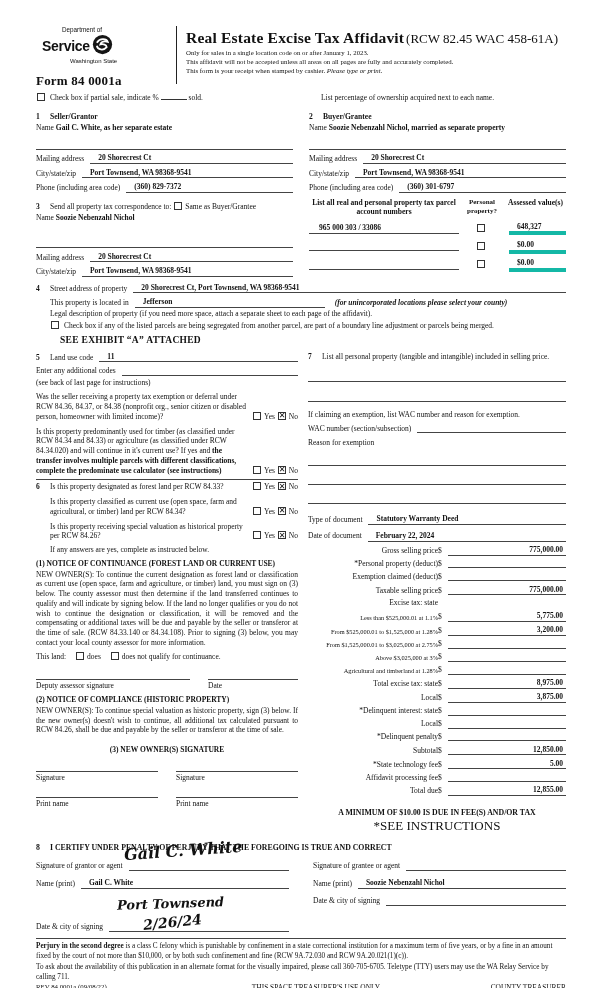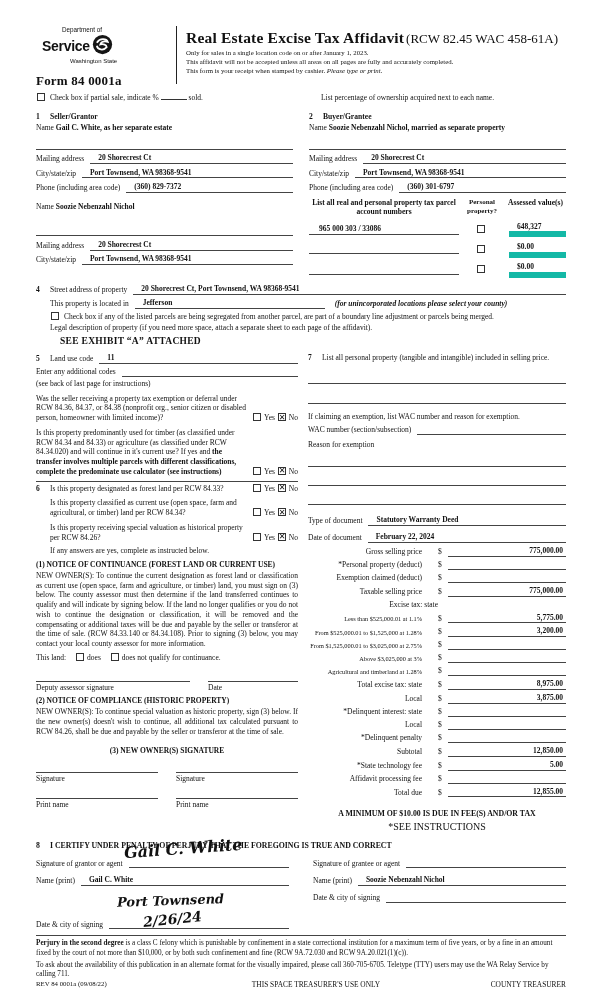--- a/index.html
+++ b/index.html
@@ -39,46 +39,46 @@
   .partial-row { display:flex; margin-top:3px; }
   .partial-left { width:285px; flex:none; }
   .pct-line { display:inline-block; width:26px; border-bottom:1px solid #333; }
   .two-col { display:grid; grid-template-columns:1fr 1fr; column-gap:16px; margin-top:10px; }
   
   .parcel-head { display:flex; font-weight:bold; text-align:center; margin-top:5px; }
   .ph1 { width:150px; } .ph2 { width:46px; font-size:7px; } .ph3 { flex:1; }
   .parcel-row { display:flex; align-items:center; margin-top:4.5px; }
   .pr-num { width:150px; border-bottom:1px solid #444; font-weight:bold; padding-left:10px; min-height:9px; }
   .pr-cb { width:46px; text-align:center; }
-  .pr-val { flex:1; border-bottom:6px solid #14b8a6; font-weight:bold; padding-left:8px; min-height:9px; margin-left:4px; }
+  .pr-val { flex:1; border-bottom:4px solid #14b8a6; font-weight:bold; padding-left:8px; min-height:9px; margin-left:4px; }
   
   .sec4 { margin-top:6px; }
   .located-note { font-weight:bold; font-style:italic; padding-left:10px; }
   .exhibit { font-weight:bold; font-size:9.5px; margin:3px 0 0 24px; letter-spacing:0.3px; }
   
   .mid-grid { display:grid; grid-template-columns:262px 1fr; column-gap:10px; margin-top:5px; }
   .q { display:flex; margin-top:5px; }
   .q-text { flex:1; padding-right:4px; }
   .yn { flex:none; white-space:nowrap; align-self:flex-end; }
   .ruleline { border-top:1.2px solid #444; margin-top:4px; }
   .small-note { margin-top:2px; }
   .notice-title { font-weight:bold; margin-top:4px; }
   .notice-body { text-align:justify; margin-top:1px; }
   .sig3 { font-weight:bold; text-align:center; margin-top:10px; }
   .dualsig { display:flex; column-gap:18px; margin-top:16px; }
   .dualsig > div { flex:1; border-top:1px solid #444; padding-top:1px; }
   
   .money { display:flex; align-items:flex-end; margin-top:3.2px; }
-  .m-label { flex:1; text-align:right; padding-right:16px; white-space:nowrap; }
+  .m-label { flex:1; text-align:right; padding-right:0; white-space:nowrap; }
   .m-label.sm { font-size:6.3px; }
   .m-d { flex:none; width:10px; }
   .m-val { flex:none; width:118px; border-bottom:1px solid #444; text-align:right; font-weight:bold; padding-right:3px; min-height:9px; }
   .excise-hdr { text-align:right; padding-right:128px; margin-top:3px; }
   .min-note { font-weight:bold; text-align:center; margin-top:12px; font-size:7.8px; }
-  .see-instr { text-align:center; font-size:10px; }
+  .see-instr { text-align:center; font-size:13px; }
   
   .sec8 { margin-top:8px; }
   .sec8-grid { display:grid; grid-template-columns:1fr 1fr; column-gap:24px; position:relative; }
   .script { font-family:"DejaVu Serif",serif; font-style:italic; font-weight:bold; }
   .sig-overlay { position:absolute; left:88px; top:-12px; font-size:16px; transform:rotate(-4deg); white-space:nowrap; }
   .city-script { font-size:13px; transform:rotate(-2deg); display:inline-block; }
   .date-script { font-size:14px; transform:rotate(-6deg); display:inline-block; margin-left:26px; }
   .perjury { border-top:1px solid #444; margin-top:6px; padding-top:3px; text-align:left; font-size:7.2px; line-height:1.35; }
   
   .footer { margin-top:auto; }
@@ -141,20 +141,22 @@
       <div class="frow">
           <span class="flabel">City/state/zip</span>
           <span class="fval">Port Townsend, WA 98368-9541</span>
         </div>
       <div class="frow">
           <span class="flabel">Phone (including area code)</span>
           <span class="fval">(360) 829-7372</span>
         </div>
 
       <div style="margin-top:9px;">
+        <div><span class="secnum">3</span><span>Send all property tax correspondence to:</span>
+          <span class="cb"></span><span>Same as Buyer/Grantee</span></div>
         <div style="margin-top:2px;"><span>Name</span> <b>Soozie Nebenzahl Nichol</b></div>
         <div class="uline" style="margin-top:16px;"></div>
         <div class="frow">
             <span class="flabel">Mailing address</span>
             <span class="fval">20 Shorecrest Ct</span>
           </div>
         <div class="frow">
             <span class="flabel">City/state/zip</span>
             <span class="fval">Port Townsend, WA 98368-9541</span>
           </div>
@@ -206,25 +208,25 @@
   <div class="sec4">
     <div class="frow" style="margin-top:0;">
       <span class="flabel"><span class="secnum">4</span><span>Street address of property</span></span>
       <span class="fval">20 Shorecrest Ct, Port Townsend, WA  98368-9541</span>
     </div>
     <div class="frow">
       <span class="flabel" style="padding-left:14px;">This property is located in</span>
       <span class="fval" style="flex:none; width:190px;">Jefferson</span>
       <span class="located-note">(for unincorporated locations please select your county)</span>
     </div>
+    <div style="margin-top:1px; padding-left:14px;">Legal description of property (if you need more space, attach a separate sheet to each page of the affidavit).</div>
     <div style="margin-top:3px; padding-left:14px;">
       <span class="cb"></span>
       <span>Check box if any of the listed parcels are being segregated from another parcel, are part of a boundary line adjustment or parcels being merged.</span>
     </div>
-    <div style="margin-top:1px; padding-left:14px;">Legal description of property (if you need more space, attach a separate sheet to each page of the affidavit).</div>
     <div class="exhibit">SEE EXHIBIT “A” ATTACHED</div>
   </div>
 
   <div class="mid-grid">
 
     <div>
       <div class="frow" style="margin-top:0;">
         <span class="flabel"><span class="secnum">5</span><span>Land use code</span></span>
         <span class="fval">11</span>
       </div>

